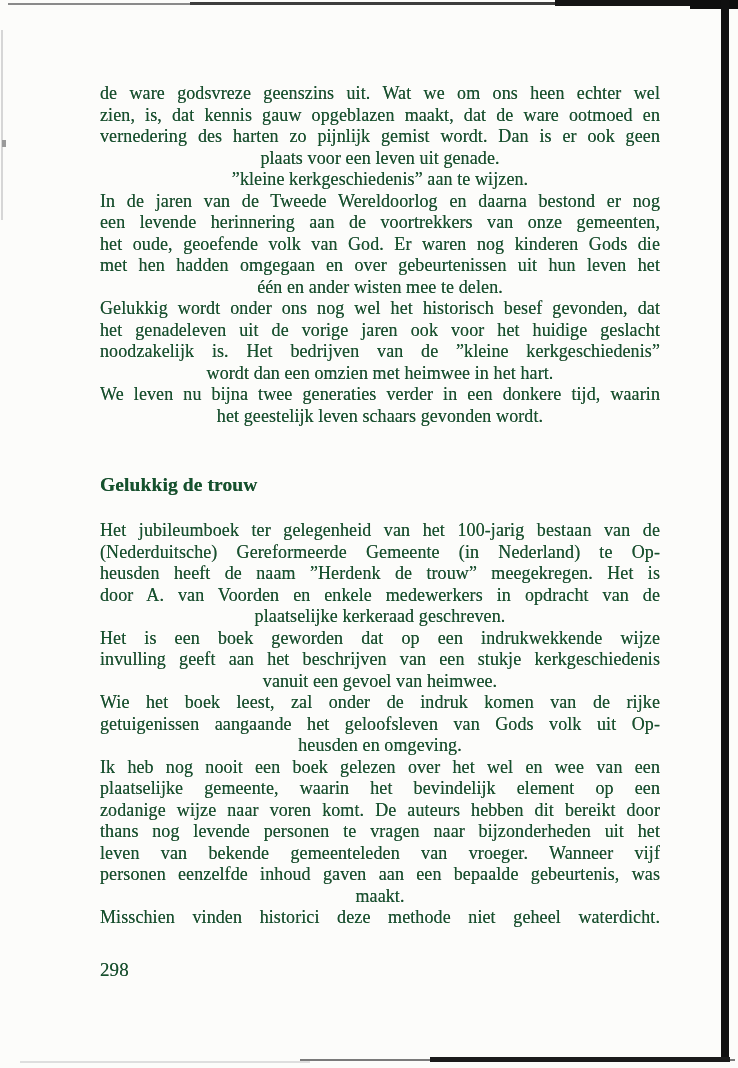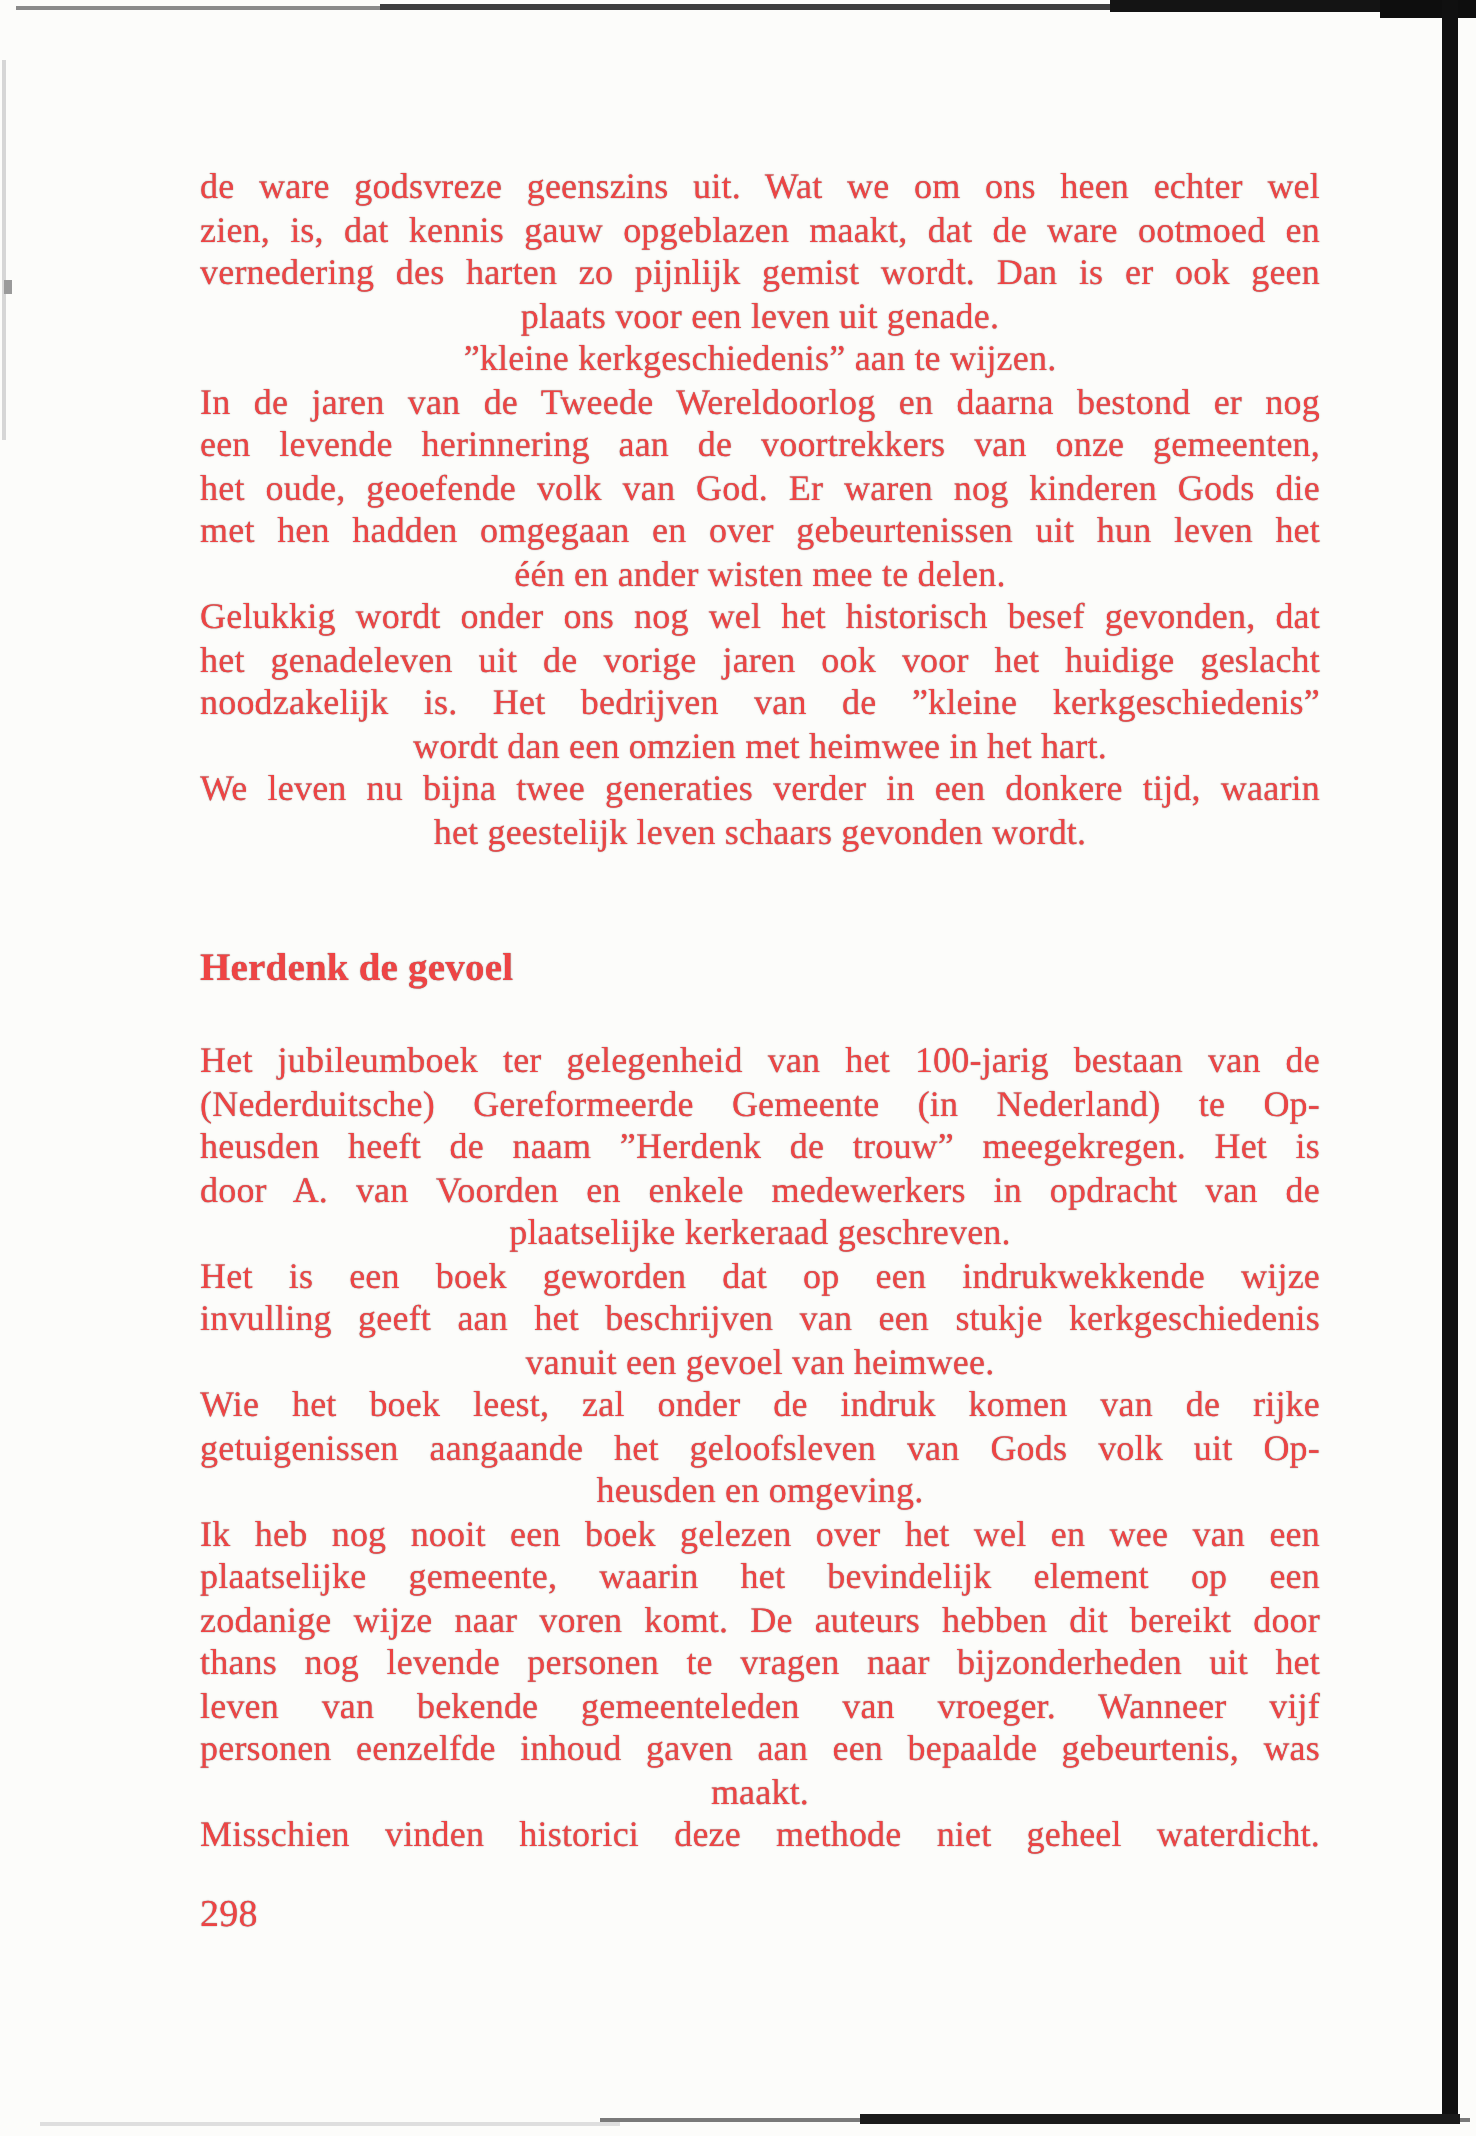--- a/index.html
+++ b/index.html
@@ -12,40 +12,40 @@
     position: relative;
     overflow: hidden;
     background: #fcfcfa;
     font-family: "Liberation Serif", "DejaVu Serif", serif;
   }
   .text-column {
     position: absolute;
     left: 100px;
     top: 83px;
     width: 560px;
-    color: #ef4444;
+    color: #14532d;
     font-size: 18px;
     line-height: 21.5px;
     letter-spacing: 0.1px;
     text-shadow: 0 0 0.6px rgba(25,25,25,0.65);
   }
   .para { margin: 0; }
   .line { text-align: center; }
   .line.just {
     text-align: justify;
     text-align-last: justify;
   }
   .heading {
     font-weight: bold;
     font-size: 19.5px;
     line-height: 22px;
     margin: 47px 0 24px 0;
   }
   .page-number {
-    margin-top: 18px;
+    margin-top: 30px;
     font-size: 19px;
     line-height: 22px;
   }
   
   .edge { position: absolute; }
   .edge-top-a    { left: 8px;   top: 3px;    width: 182px; height: 2px;  background: #8a8a8a; }
   .edge-top-b    { left: 190px; top: 2px;    width: 370px; height: 3px;  background: #3d3d3d; }
   .edge-top-c    { left: 555px; top: 0;      width: 183px; height: 6px;  background: #141414; }
   .edge-top-d    { left: 690px; top: 0;      width: 48px;  height: 9px;  background: #0e0e0e; }
   .edge-right    { left: 721px; top: 0;      width: 8px;   height: 1062px; background: #101010; }
@@ -91,21 +91,21 @@
       <div class="para">
         <div class="line just">Gelukkig wordt onder ons nog wel het historisch besef gevonden, dat</div>
         <div class="line just">het genadeleven uit de vorige jaren ook voor het huidige geslacht</div>
         <div class="line just">noodzakelijk is. Het bedrijven van de ”kleine kerkgeschiedenis”</div>
         <div class="line">wordt dan een omzien met heimwee in het hart.</div>
       </div>
       <div class="para">
         <div class="line just">We leven nu bijna twee generaties verder in een donkere tijd, waarin</div>
         <div class="line">het geestelijk leven schaars gevonden wordt.</div>
       </div>
-      <div class="heading">Herdenk de gevoel</div>
+      <div class="heading">Gelukkig de trouw</div>
       <div class="para">
         <div class="line just">Het jubileumboek ter gelegenheid van het 100-jarig bestaan van de</div>
         <div class="line just">(Nederduitsche) Gereformeerde Gemeente (in Nederland) te Op-</div>
         <div class="line just">heusden heeft de naam ”Herdenk de trouw” meegekregen. Het is</div>
         <div class="line just">door A. van Voorden en enkele medewerkers in opdracht van de</div>
         <div class="line">plaatselijke kerkeraad geschreven.</div>
       </div>
       <div class="para">
         <div class="line just">Het is een boek geworden dat op een indrukwekkende wijze</div>
         <div class="line just">invulling geeft aan het beschrijven van een stukje kerkgeschiedenis</div>

